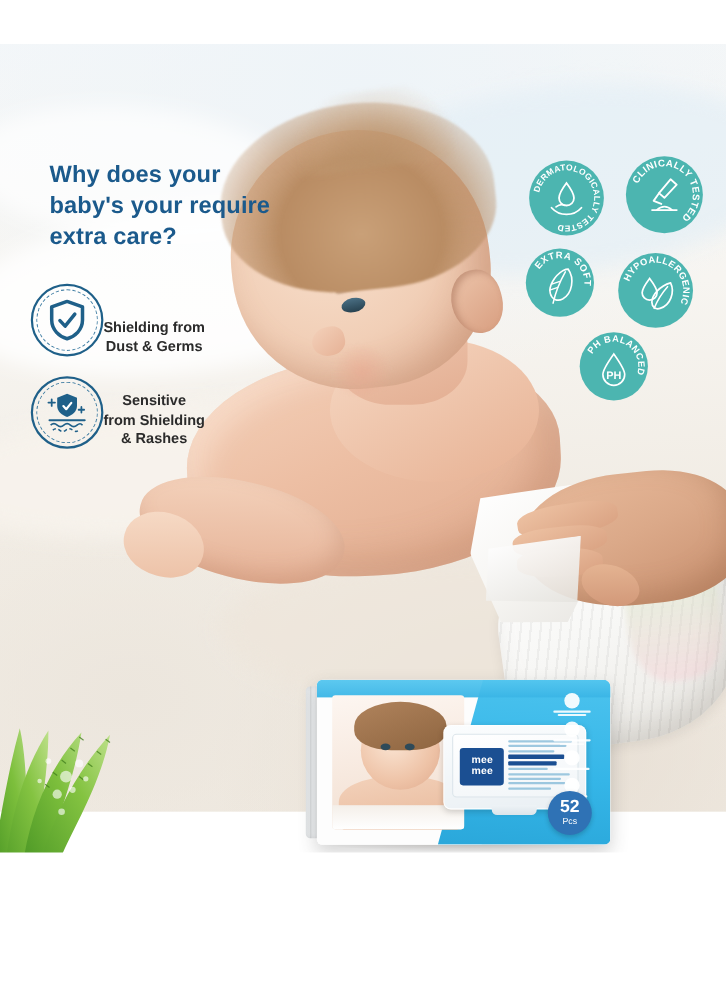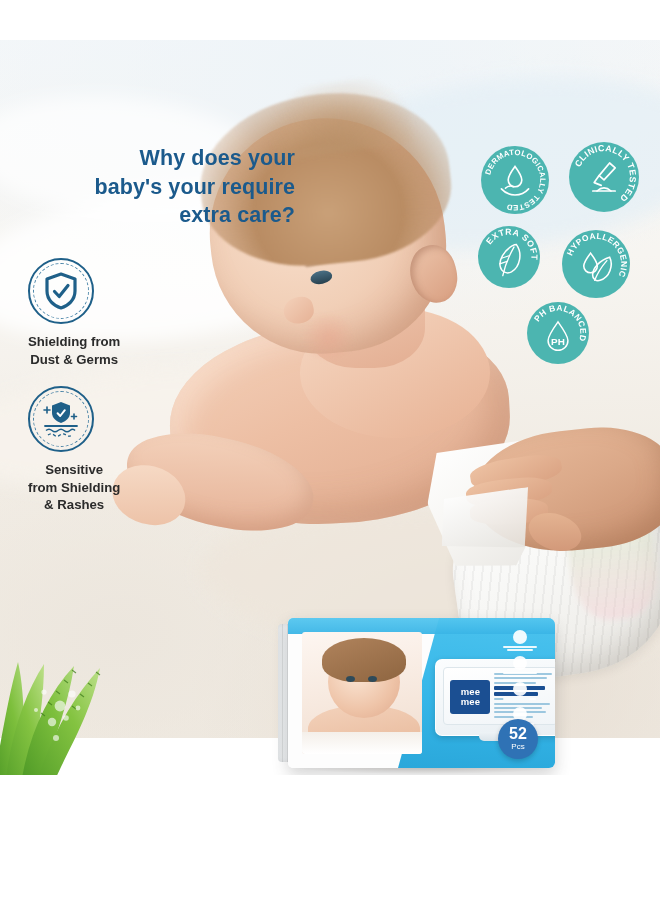--- a/index.html
+++ b/index.html
@@ -80,26 +80,26 @@
   .wipe{position:absolute;left:428px;top:406px;width:112px;height:124px;
         background:linear-gradient(150deg,#ffffff 0%,#f6f5f2 55%,#e9e7e3 100%);
         box-shadow:0 2px 9px rgba(0,0,0,.12);
         clip-path:polygon(12% 4%,88% 0%,100% 62%,74% 100%,20% 96%,0% 44%);transform:rotate(-5deg);}
   .wipe-fold{position:absolute;left:440px;top:452px;width:94px;height:60px;
         background:linear-gradient(160deg,rgba(255,255,255,.96),rgba(228,226,221,.9));
         clip-path:polygon(6% 10%,96% 0%,88% 100%,0% 88%);transform:rotate(-4deg);}
 
   
   .headline{position:absolute;left:45px;top:144px;width:250px;
-            font-size:21.5px;font-weight:bold;line-height:1.33;letter-spacing:.1px;text-align:right;}
+            font-size:21.5px;font-weight:bold;line-height:1.33;letter-spacing:.1px;}
   .headline span{display:block;}
 
   
   .features{position:absolute;left:28px;top:258px;width:160px;}
-  .feature{display:flex;flex-direction:column;align-items:flex-start;margin-bottom:18px;}
+  .feature{display:flex;flex-direction:row;align-items:flex-end;margin-bottom:18px;}
   .fi-wrap{position:relative;width:66px;height:66px;}
   .fi-ring{position:absolute;inset:0;border-radius:50%;border:2.2px solid #1f6089;}
   .fi-dash{position:absolute;inset:5px;border-radius:50%;border:1.4px dashed #2a6f99;opacity:.85;}
   .fi-svg{position:absolute;inset:0;display:flex;align-items:center;justify-content:center;}
   .flabel{margin-top:9px;text-align:center;font-size:13.2px;line-height:1.33;color:#2b2b2b;font-weight:600;}
 
   
   .badge{position:absolute;border-radius:50%;background:#4cb5b0;}
   .badge svg{position:absolute;inset:0;width:100%;height:100%;}
 
@@ -121,21 +121,21 @@
   .pb-hair{position:absolute;left:20px;top:6px;width:84px;height:44px;border-radius:50% 50% 40% 40%;
       background:linear-gradient(160deg,#b0835c,#8e6540);filter:blur(.6px);}
   .pb-eye{position:absolute;width:9px;height:6px;border-radius:50%;background:#2e4a59;}
   .pb-body{position:absolute;left:6px;top:74px;width:112px;height:52px;border-radius:44% 44% 18% 18%;
       background:linear-gradient(170deg,#f3d2bb,#e7b697);}
   .pb-bed{position:absolute;left:0;bottom:0;width:100%;height:22px;background:linear-gradient(0deg,#ffffff,#f4efe9);}
   .pack-topstrip{position:absolute;left:0;top:0;width:100%;height:16px;
       background:linear-gradient(180deg,#54c6ef,#3ab5e6);opacity:.95;}
   .pack-lid{position:absolute;left:43%;top:27%;width:48%;height:50%;border-radius:7px;
       background:linear-gradient(170deg,#fbfdfe,#e9eff3);border:1.4px solid rgba(255,255,255,.9);
-      box-shadow:0 2px 6px rgba(0,0,0,.17);margin-left:32px;}
+      box-shadow:0 2px 6px rgba(0,0,0,.17);}
   .lid-inner{position:absolute;left:6%;top:10%;width:88%;height:74%;border-radius:4px;
       background:linear-gradient(170deg,#ffffff,#f1f5f8);border:1px solid #dde6eb;}
   .lid-tab{position:absolute;left:34%;bottom:-6px;width:32%;height:9px;border-radius:0 0 5px 5px;
       background:linear-gradient(180deg,#eef3f6,#dbe4ea);}
   .meelogo{position:absolute;left:6px;top:12px;width:40px;height:34px;border-radius:3px;background:#1b4f92;
       display:flex;flex-direction:column;align-items:center;justify-content:center;}
   .meelogo span{color:#fff;font-size:9.5px;font-weight:bold;line-height:1.05;letter-spacing:.2px;}
   .lid-txt{position:absolute;left:50px;top:5px;width:60px;}
   .lid-txt i{display:block;background:#7fb7d6;height:2px;margin-bottom:2.4px;border-radius:1px;opacity:.75;}
   .lid-txt b{display:block;background:#1b4f92;height:3.4px;margin-bottom:2.6px;border-radius:1px;}

